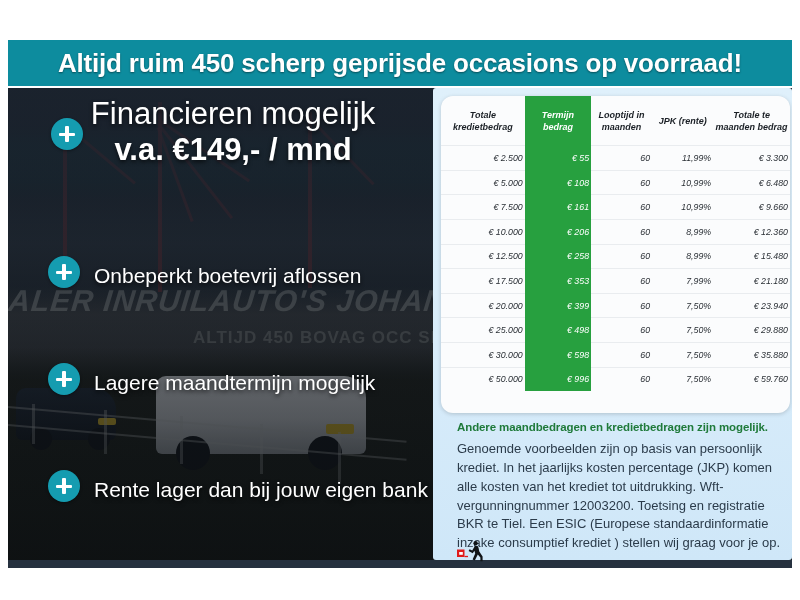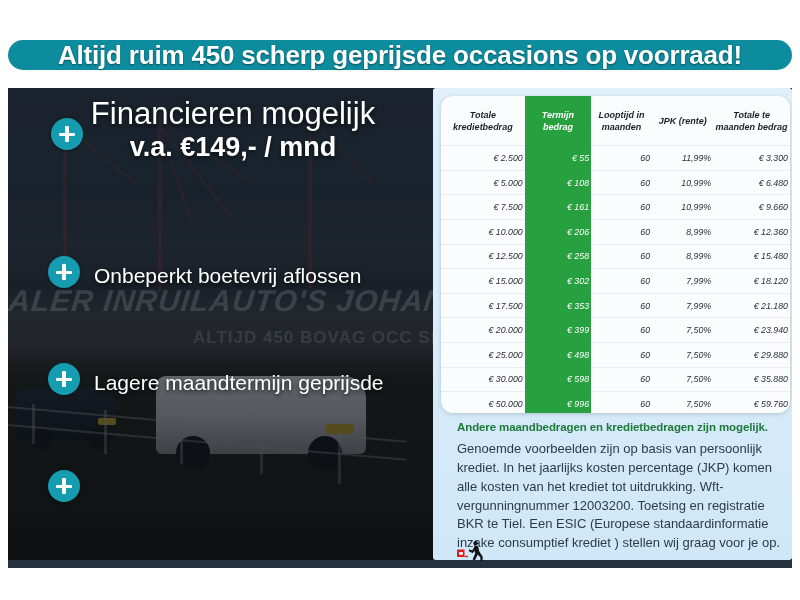--- a/index.html
+++ b/index.html
@@ -7,22 +7,22 @@
     width:800px;height:600px;overflow:hidden;background:#ffffff;
     font-family:"Liberation Sans","DejaVu Sans",sans-serif;
   }
   #poster{
     position:absolute;left:0;top:0;width:800px;height:568px;
     background:#ffffff;box-sizing:border-box;
     padding:8px 8px 0 8px;
   }
   
   .banner{
-    position:absolute;left:8px;top:40px;width:784px;height:30px;
-    background:#0d8c9e;display:flex;align-items:center;justify-content:center;border-radius:19px;
+    position:absolute;left:8px;top:40px;width:784px;height:46px;
+    background:#0d8c9e;display:flex;align-items:center;justify-content:center;
   }
   .banner-text{
     color:#ffffff;font-size:26px;font-weight:bold;letter-spacing:-0.2px;
     text-shadow:0 1px 2px rgba(0,0,0,.45);white-space:nowrap;
   }
   
   .body-area{
     position:absolute;left:8px;top:88px;width:784px;height:528px;
     background:#26313f;overflow:hidden;
   }
@@ -69,21 +69,21 @@
   .fence{position:absolute;height:2px;background:rgba(190,194,190,.45);}
   .post{position:absolute;width:3px;background:rgba(190,194,190,.42);}
   
   .features{position:absolute;left:0;top:0;width:430px;height:472px;}
   .headline-block{position:absolute;left:30px;top:10px;width:390px;}
   .headline-1{
     color:#ffffff;font-size:31px;font-weight:normal;line-height:1.05;
     text-align:center;text-shadow:0 2px 4px rgba(0,0,0,.65);
   }
   .headline-2{
-    color:#ffffff;font-size:27px;font-weight:bold;line-height:1.25;
+    color:#ffffff;font-size:31px;font-weight:bold;line-height:1.25;
     text-align:center;text-shadow:0 2px 4px rgba(0,0,0,.65);
   }
   .feature-row{position:absolute;display:flex;align-items:flex-end;gap:14px;left:40px;}
   .plus-badge{
     width:32px;height:32px;border-radius:50%;background:#159cb0;
     flex:0 0 32px;position:relative;box-shadow:0 1px 3px rgba(0,0,0,.4);
   }
   .plus-badge:before,.plus-badge:after{
     content:"";position:absolute;background:#ffffff;border-radius:1px;
   }
@@ -194,25 +194,26 @@
       </div>
       <div class="plus-badge" style="position:absolute;left:43px;top:30px;"></div>
 
       <div class="feature-row" style="top:168px;">
         <div class="plus-badge"></div>
         <div class="feature-label">Onbeperkt boetevrij aflossen</div>
       </div>
 
       <div class="feature-row" style="top:275px;">
         <div class="plus-badge"></div>
-        <div class="feature-label">Lagere maandtermijn geprijsde</div>
+        <div class="feature-label">Lagere maandtermijn mogelijk</div>
       </div>
 
       <div class="feature-row" style="top:382px;">
         <div class="plus-badge"></div>
+        <div class="feature-label">Rente lager dan bij jouw eigen bank</div>
       </div>
     </div>
 
     <div class="info-panel"></div>
 
     <div class="table-card">
       <table class="rate">
         <colgroup>
           <col class="c0">
             <col class="c1">
@@ -259,27 +260,20 @@
               <td>€ 12.360</td>
             </tr>
             <tr>
               <td>€ 12.500</td>
               <td class="hl">€ 258</td>
               <td>60</td>
               <td>8,99%</td>
               <td>€ 15.480</td>
             </tr>
             <tr>
-              <td>€ 15.000</td>
-              <td class="hl">€ 302</td>
-              <td>60</td>
-              <td>7,99%</td>
-              <td>€ 18.120</td>
-            </tr>
-            <tr>
               <td>€ 17.500</td>
               <td class="hl">€ 353</td>
               <td>60</td>
               <td>7,99%</td>
               <td>€ 21.180</td>
             </tr>
             <tr>
               <td>€ 20.000</td>
               <td class="hl">€ 399</td>
               <td>60</td>

